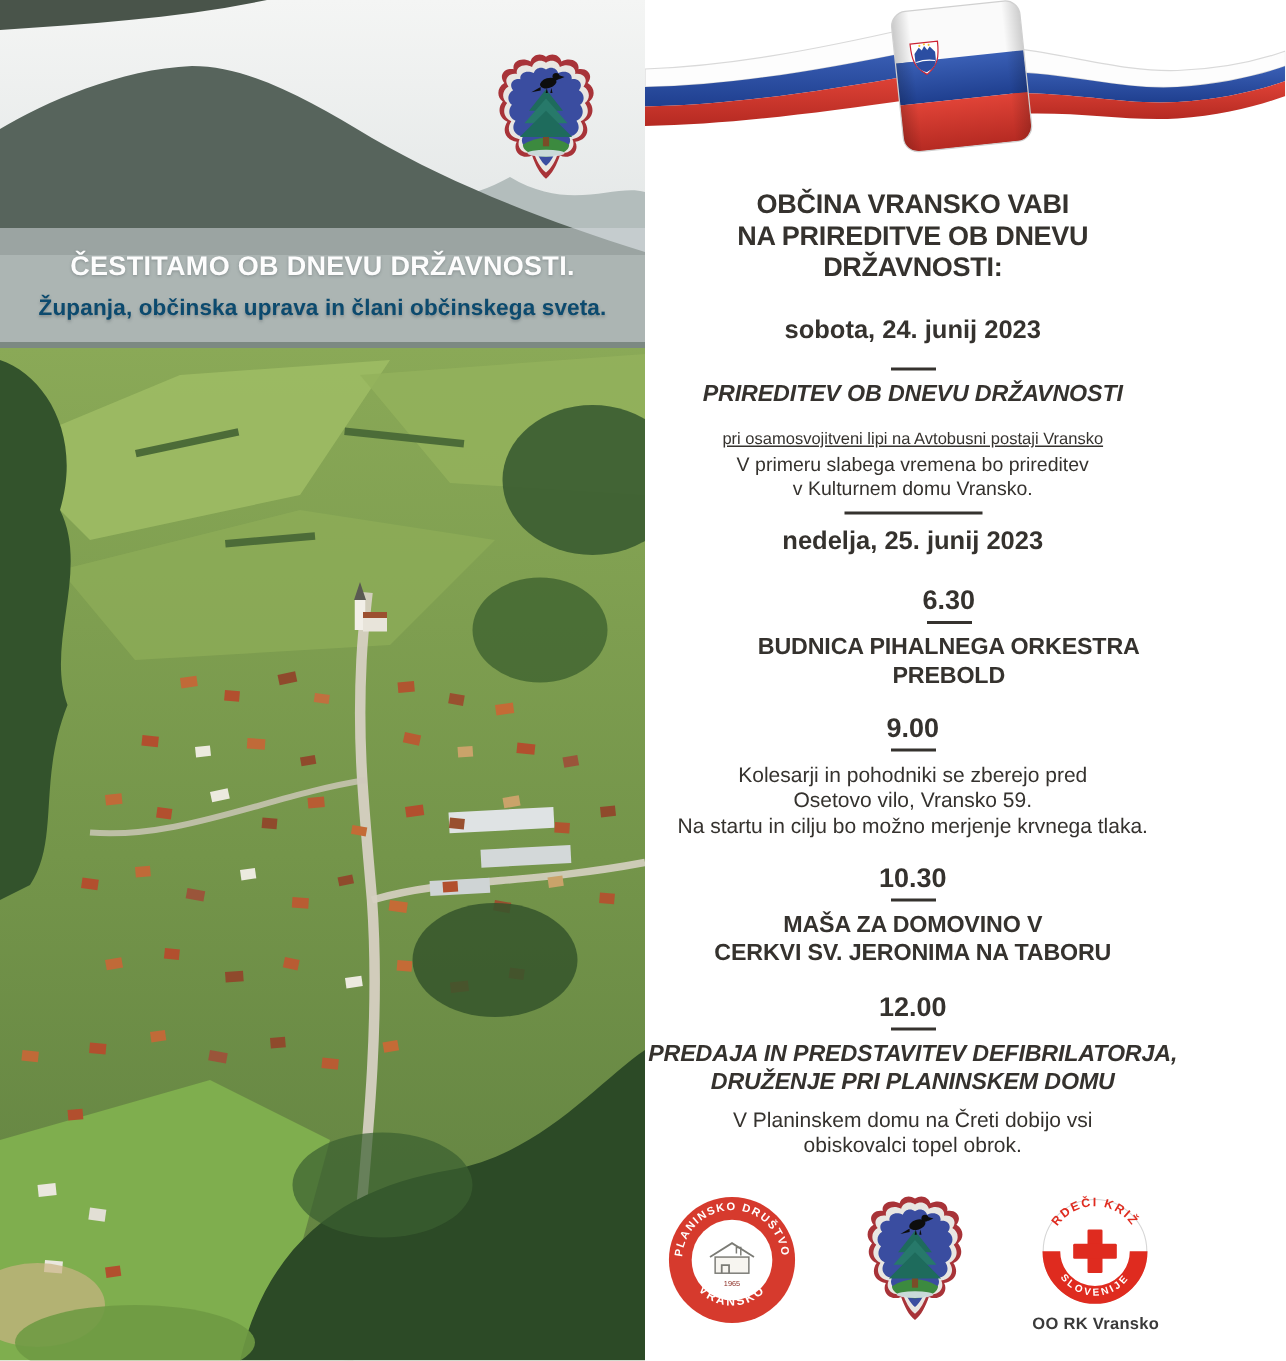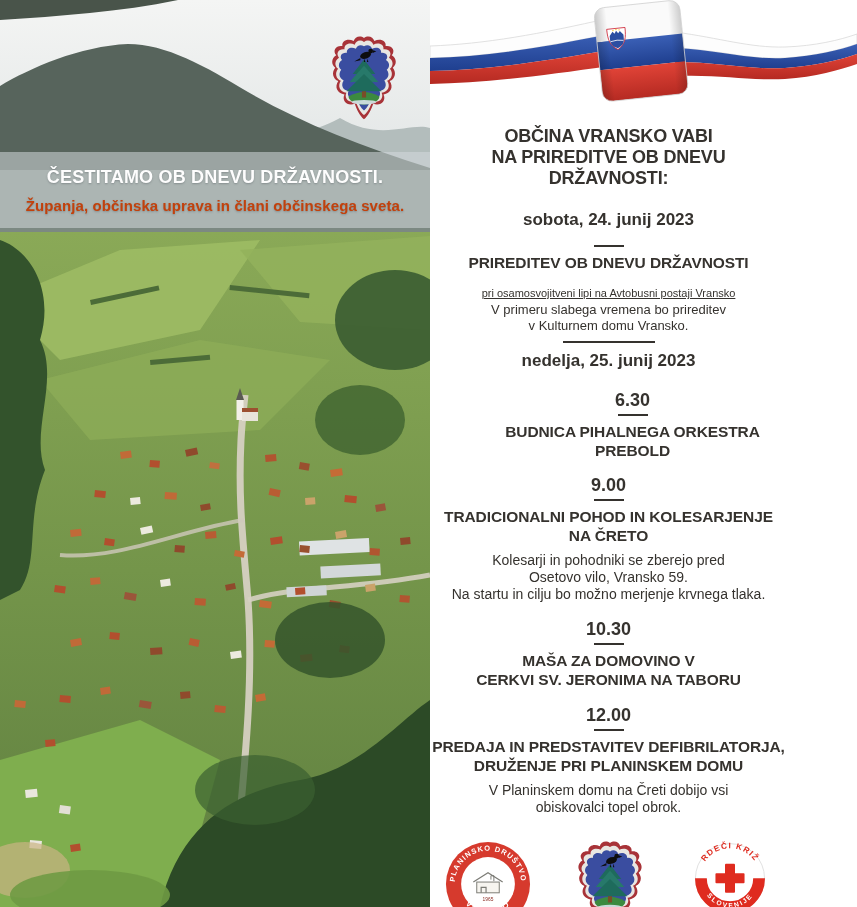--- a/index.html
+++ b/index.html
@@ -5,31 +5,31 @@
   html,body{margin:0;padding:0;}
   .page{position:relative;width:857px;height:907px;background:#ffffff;overflow:hidden;
         font-family:"Liberation Sans",sans-serif;color:#35322e;}
   
   .photo-panel{position:absolute;left:0;top:0;width:430px;height:907px;overflow:hidden;}
   .photo-panel svg.scene{position:absolute;left:0;top:0;}
   .photo-overlay{position:absolute;left:0;top:152px;width:430px;height:76px;
         background:rgba(211,217,221,0.55);display:flex;flex-direction:column;
         justify-content:center;align-items:center;text-align:center;}
   .ov1{font-size:18px;font-weight:bold;color:#fdfdfd;letter-spacing:.2px;text-shadow:0 1px 2px rgba(60,70,75,.35);}
-  .ov2{font-size:15px;font-weight:bold;color:#c2410c;margin-top:9px;letter-spacing:.1px;text-shadow:0 1px 2px rgba(60,70,75,.35);}
+  .ov2{font-size:15px;font-weight:bold;color:#0c4a6e;margin-top:9px;letter-spacing:.1px;text-shadow:0 1px 2px rgba(60,70,75,.35);}
   .arms-top{position:absolute;left:328px;top:34px;}
   
   .content-panel{position:absolute;left:430px;top:0;width:357px;height:907px;text-align:center;}
   .ribbon{display:block;}
   .head{margin-top:8px;font-size:18px;font-weight:bold;line-height:21px;letter-spacing:-.2px;}
   .date{margin-top:21px;font-size:17px;font-weight:bold;}
   .time{font-size:18px;font-weight:bold;}
   .time-rule{width:30px;border-top:2.2px solid #35322e;margin:3px auto 0;}
   .etitle{font-size:15.5px;font-weight:bold;line-height:19px;margin-top:6px;letter-spacing:-.1px;}
-  .italic{}
+  .italic{font-style:italic;}
   .esub{font-size:11px;margin-top:15px;text-decoration:underline;}
   .enote{font-size:14px;line-height:17px;margin-top:7px;}
   .enote.small{font-size:13px;line-height:15.5px;margin-top:3px;}
   .divider{width:92px;border-top:2px solid #35322e;margin:8px auto 0;}
   .mt15{margin-top:15px;} .mt16{margin-top:16px;} .mt19{margin-top:19px;padding-left:48px;} .mt8{margin-top:8px;}
   .logos{display:flex;justify-content:center;align-items:flex-start;gap:40px;margin-top:24px;}
   .rc-wrap{display:flex;flex-direction:column;align-items:center;}
   .rc-caption{font-size:11px;font-weight:bold;color:#3a3a3a;margin-top:1px;letter-spacing:.2px;}
 </style>
 </head>
@@ -265,24 +265,20 @@
 
     <div class="event mt19">
       <div class="time">6.30</div>
       <div class="time-rule"></div>
       <div class="etitle">BUDNICA PIHALNEGA ORKESTRA PREBOLD</div>
     </div>
 
     <div class="event mt15">
       <div class="time">9.00</div>
       <div class="time-rule"></div>
-      <div class="etitle">
-        <div>TRADICIONALNI POHOD IN KOLESARJENJE</div>
-        <div>NA ČRETO</div>
-      </div>
       <div class="enote">
         <div>Kolesarji in pohodniki se zberejo pred</div>
         <div>Osetovo vilo, Vransko 59.</div>
         <div>Na startu in cilju bo možno merjenje krvnega tlaka.</div>
       </div>
     </div>
 
     <div class="event mt16">
       <div class="time">10.30</div>
       <div class="time-rule"></div>

